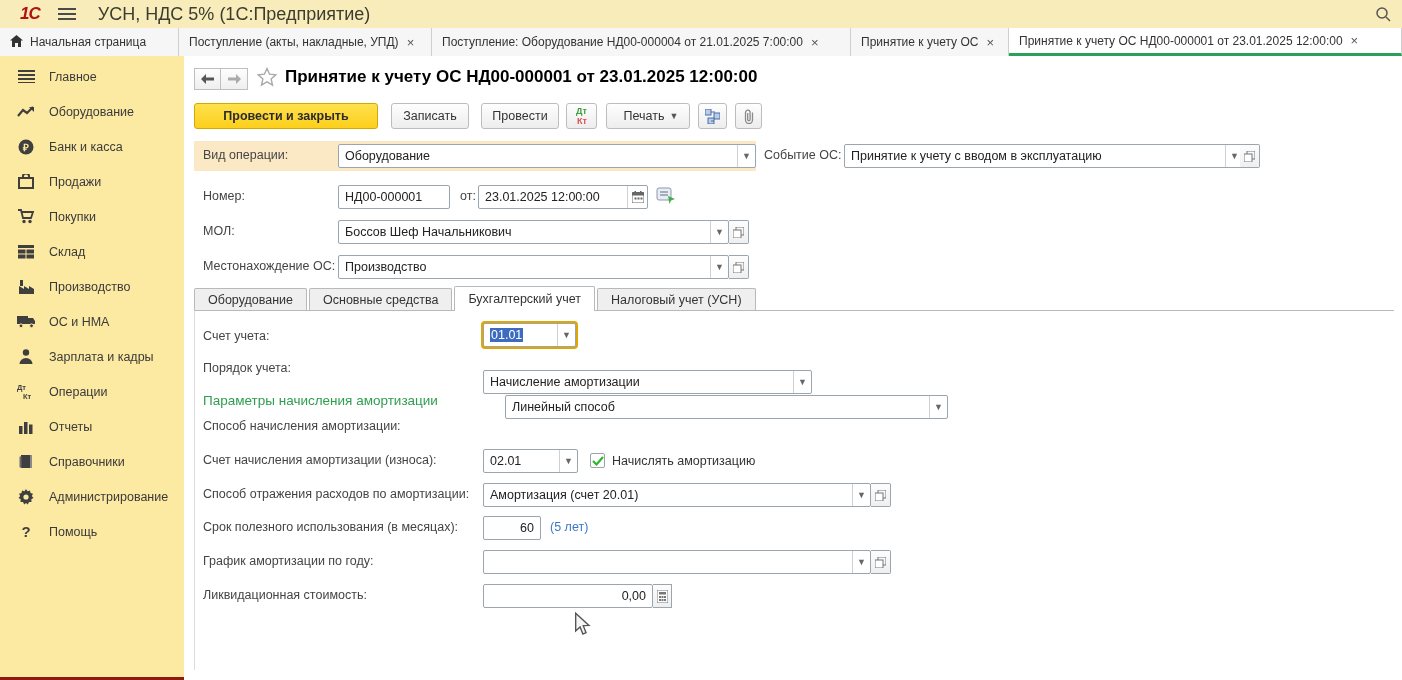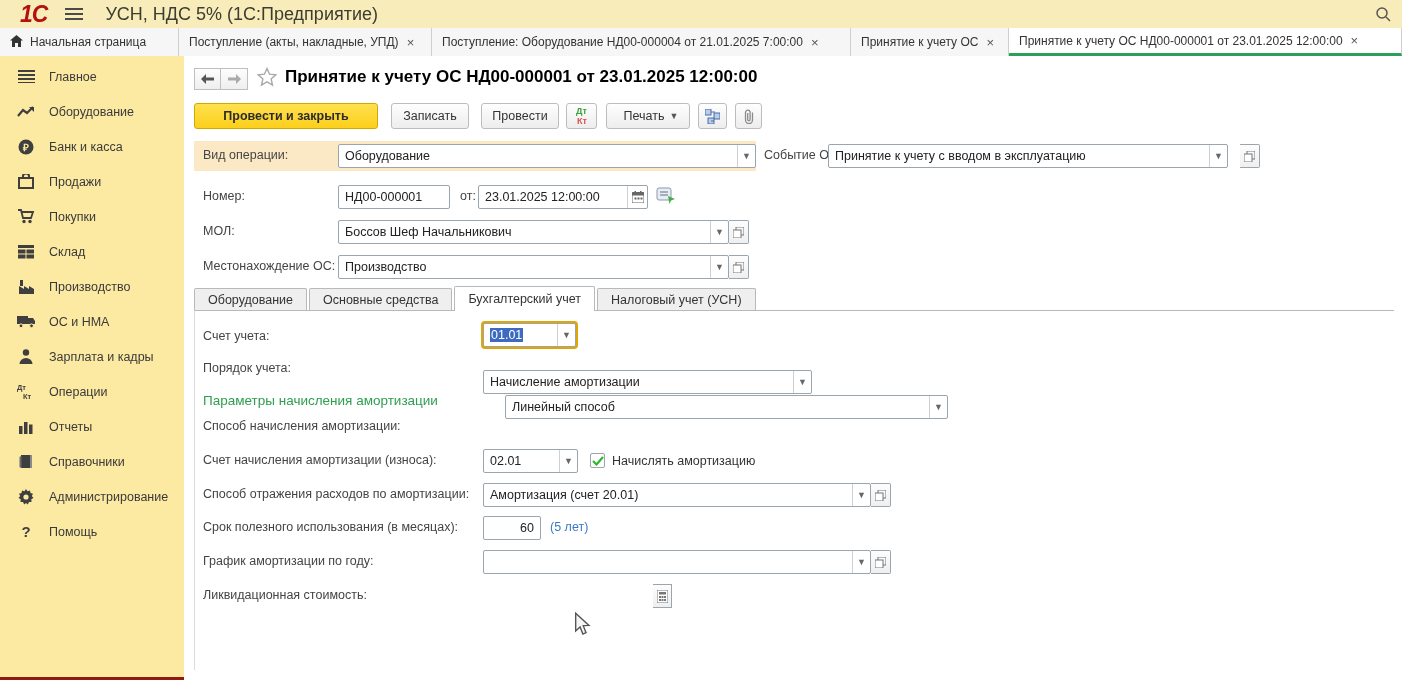--- a/index.html
+++ b/index.html
@@ -2,21 +2,21 @@
 <html><head>
 <meta charset="utf-8">
 <style>
   * { margin:0; padding:0; box-sizing:border-box; }
   html,body { width:1402px; height:680px; }
   body { font-family:"Liberation Sans","DejaVu Sans",sans-serif; font-size:12.5px; color:#333; background:#fff; overflow:hidden; }
   .screen { position:relative; width:1402px; height:680px; background:#fff; }
 
   
   .titlebar { position:absolute; left:0; top:0; width:1402px; height:28px; background:#f8edba; display:flex; align-items:center; }
-  .logo1c { font-weight:bold; font-style:italic; color:#b3120f; font-size:23px; margin-left:20px; letter-spacing:-1px; }
+  .logo1c { font-weight:bold; font-style:italic; color:#b3120f; font-size:17px; margin-left:20px; letter-spacing:-1px; }
   .burger { margin-left:18px; width:18px; height:12px; display:flex; flex-direction:column; justify-content:space-between; cursor:pointer; }
   .burger div { height:2px; background:#4a4a4a; }
   .app-title { margin-left:22px; color:#3c3c30; font-size:18px; }
   .search-btn { position:absolute; right:8px; top:3px; width:22px; height:22px; display:flex; align-items:center; justify-content:center; }
 
   
   .tabbar { position:absolute; left:0; top:28px; width:1402px; height:28px; background:#737373; border-bottom:1px solid #c9c9c9; display:flex; }
   .tab { height:28px; display:flex; align-items:center; padding:0 10px; border-right:1px solid #cfcfcf; background:#f6f6f6; font-size:12px; color:#333; white-space:nowrap; overflow:hidden; }
   .tab.active { background:#fff; border-bottom:3px solid #2aa05a; }
   .tab .close { margin-left:8px; color:#555; font-size:13px; cursor:pointer; }
@@ -310,21 +310,21 @@
         </svg>
     </div>
 
     <div class="abs field-band" style="left:10px; top:85px; width:562px; height:30px;"></div>
     <div class="abs row-label" style="left:19px; top:92px;">Вид операции:</div>
     <div class="combo" style="left:154px; top:88px; width:418px;">
       <span class="txt">Оборудование</span>
       <span class="arr">▼</span>
     </div>
     <div class="abs row-label" style="left:580px; top:92px;">Событие ОС:</div>
-    <div class="combo" style="left:644px; top:88px; width:400px;">
+    <div class="combo" style="left:660px; top:88px; width:400px;">
       <span class="txt">Принятие к учету с вводом в эксплуатацию</span>
       <span class="arr">▼</span>
     </div>
     <div class="openbtn" style="left:1056px; top:88px;">
       <svg width="11" height="11" viewBox="0 0 11 11">
           <rect x="0" y="3" width="8" height="8" fill="#fff" stroke="#777"></rect>
           <path d="M3 3 V0 H11 V8 H8" fill="none" stroke="#777"></path>
         </svg>
     </div>
 
@@ -451,20 +451,21 @@
       <span class="arr">▼</span>
     </div>
     <div class="openbtn" style="left:687px; top:494px;">
       <svg width="11" height="11" viewBox="0 0 11 11">
           <rect x="0" y="3" width="8" height="8" fill="#fff" stroke="#777"></rect>
           <path d="M3 3 V0 H11 V8 H8" fill="none" stroke="#777"></path>
         </svg>
     </div>
 
     <div class="abs row-label" style="left:19px; top:532px;">Ликвидационная стоимость:</div>
+    <div class="inputbox num" style="left:299px; top:528px; width:170px;">0,00</div>
     <div class="calcbtn" style="left:469px; top:528px;">
       <svg width="11" height="13" viewBox="0 0 11 13">
           <rect x="0" y="0" width="11" height="13" rx="1" fill="#fff" stroke="#777"></rect>
           <rect x="2" y="2" width="7" height="2.5" fill="#777"></rect>
           <rect x="2" y="6" width="2" height="2" fill="#777"></rect>
           <rect x="4.5" y="6" width="2" height="2" fill="#777"></rect>
           <rect x="7" y="6" width="2" height="2" fill="#777"></rect>
           <rect x="2" y="9" width="2" height="2" fill="#777"></rect>
           <rect x="4.5" y="9" width="2" height="2" fill="#777"></rect>
           <rect x="7" y="9" width="2" height="2" fill="#777"></rect>

